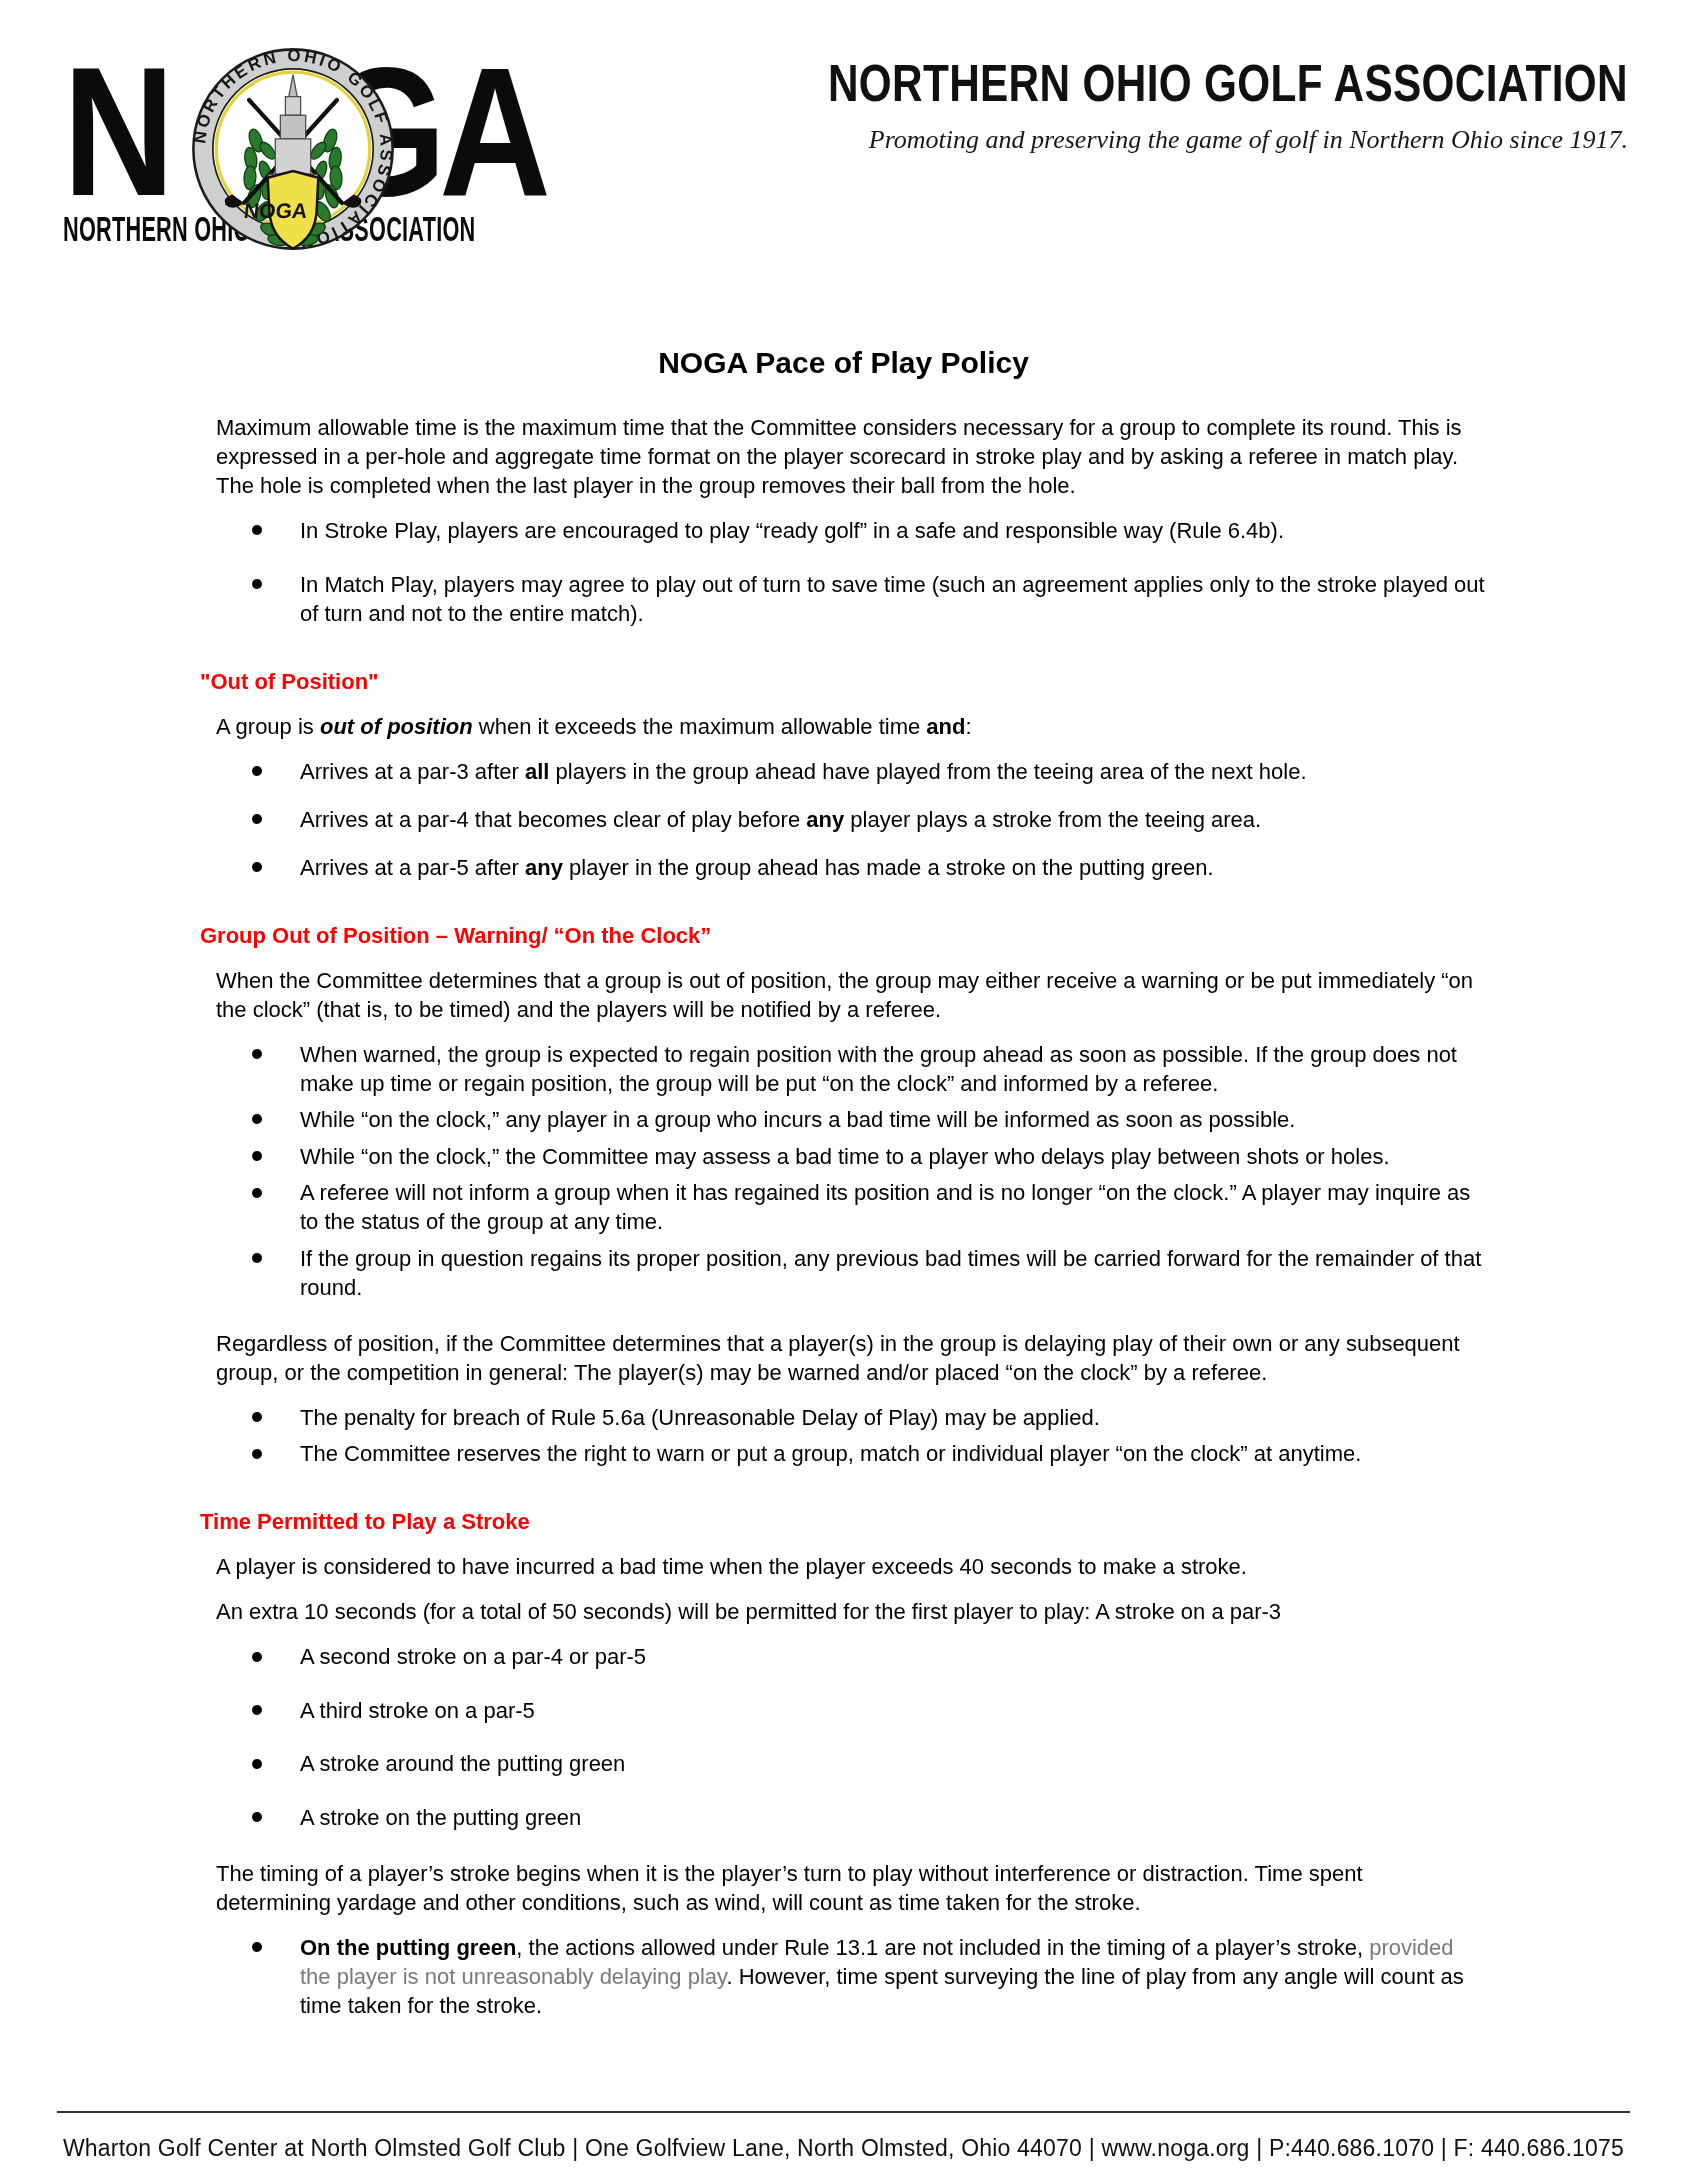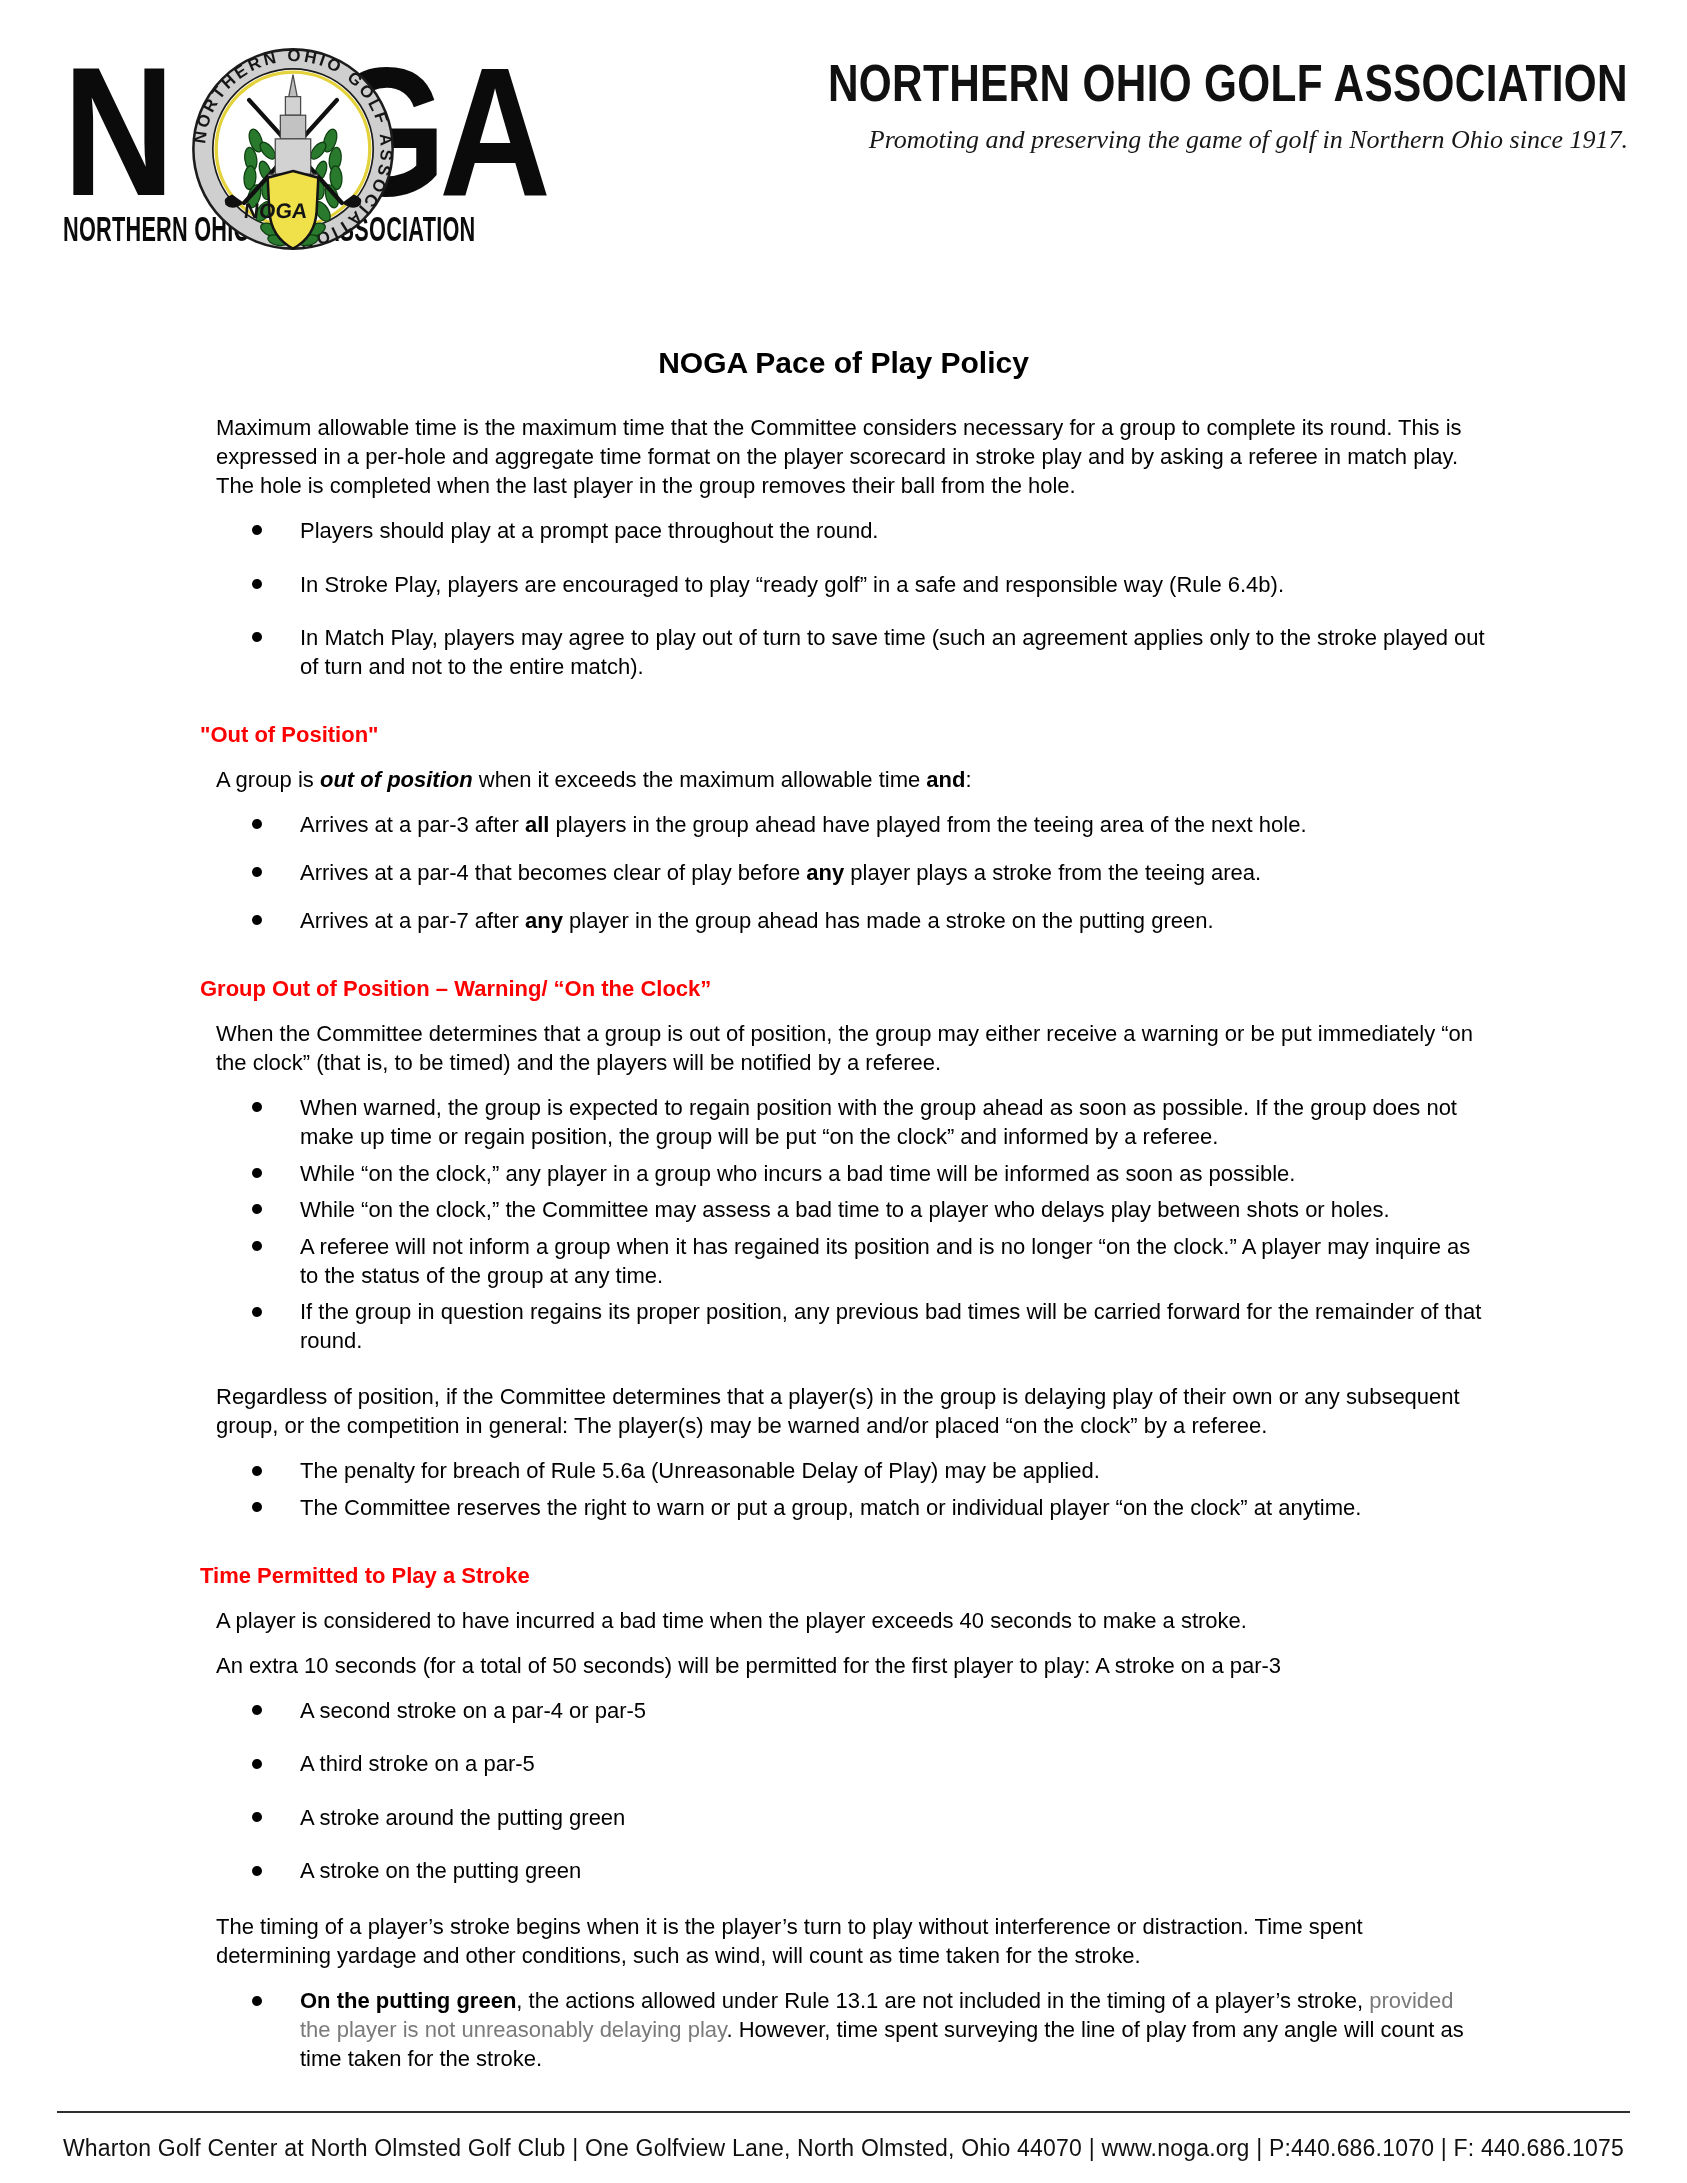--- a/index.html
+++ b/index.html
@@ -197,30 +197,29 @@
       <div class="org-name">NORTHERN OHIO GOLF ASSOCIATION</div>
       <div class="tagline">Promoting and preserving the game of golf in Northern Ohio since 1917.</div>
     </div>
   </header>
 
   <main>
     <h1 class="doc-title">NOGA Pace of Play Policy</h1>
     <div class="content" id="content">
         <p><span>Maximum allowable time is the maximum time that the Committee considers necessary for a group to complete its round. This is expressed in a per-hole and aggregate time format on the player scorecard in stroke play and by asking a referee in match play. The hole is completed when the last player in the group removes their ball from the hole.</span></p>
         <ul class="spaced">
-          <li><span>Players should play at a prompt pace throughout the round.</span></li>
           <li><span>In Stroke Play, players are encouraged to play “ready golf” in a safe and responsible way (Rule 6.4b).</span></li>
           <li><span>In Match Play, players may agree to play out of turn to save time (such an agreement applies only to the stroke played out of turn and not to the entire match).</span></li>
         </ul>
         <h2 class="section-heading">"Out of Position"</h2>
         <p><span>A group is </span><span style="font-weight: bold; font-style: italic;">out of position</span><span> when it exceeds the maximum allowable time </span><span style="font-weight: bold;">and</span><span>:</span></p>
         <ul class="tight">
           <li><span>Arrives at a par-3 after </span><span style="font-weight: bold;">all</span><span> players in the group ahead have played from the teeing area of the next hole.</span></li>
           <li><span>Arrives at a par-4 that becomes clear of play before </span><span style="font-weight: bold;">any</span><span> player plays a stroke from the teeing area.</span></li>
-          <li><span>Arrives at a par-7 after </span><span style="font-weight: bold;">any</span><span> player in the group ahead has made a stroke on the putting green.</span></li>
+          <li><span>Arrives at a par-5 after </span><span style="font-weight: bold;">any</span><span> player in the group ahead has made a stroke on the putting green.</span></li>
         </ul>
         <h2 class="section-heading">Group Out of Position – Warning/ “On the Clock”</h2>
         <p><span>When the Committee determines that a group is out of position, the group may either receive a warning or be put immediately “on the clock” (that is, to be timed) and the players will be notified by a referee.</span></p>
         <ul class="normal">
           <li><span>When warned, the group is expected to regain position with the group ahead as soon as possible. If the group does not make up time or regain position, the group will be put “on the clock” and informed by a referee.</span></li>
           <li><span>While “on the clock,” any player in a group who incurs a bad time will be informed as soon as possible.</span></li>
           <li><span>While “on the clock,” the Committee may assess a bad time to a player who delays play between shots or holes.</span></li>
           <li><span>A referee will not inform a group when it has regained its position and is no longer “on the clock.” A player may inquire as to the status of the group at any time.</span></li>
           <li><span>If the group in question regains its proper position, any previous bad times will be carried forward for the remainder of that round.</span></li>
         </ul>

